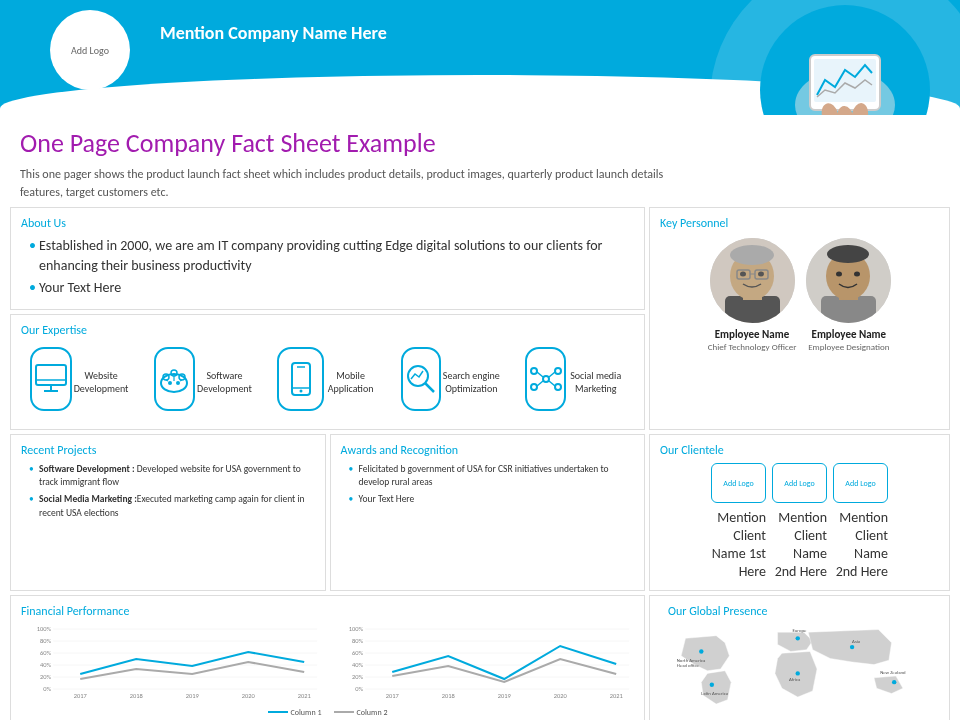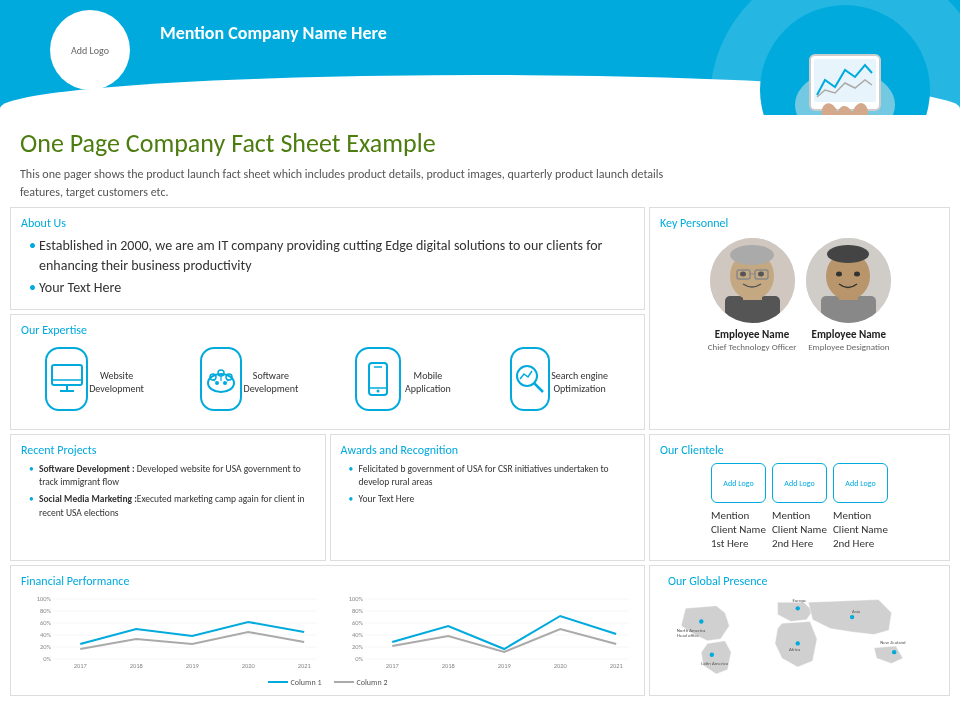--- a/index.html
+++ b/index.html
@@ -80,21 +80,21 @@
       z-index: 5;
     }
 
     
     .title-area {
       padding: 12px 20px 6px 20px;
     }
     .main-title {
       font-size: 26px;
       font-weight: 300;
-      color: #4d7c0f;
+      color: #a21caf;
       margin-bottom: 6px;
     }
     .subtitle {
       font-size: 12px;
       color: #555;
       line-height: 1.5;
       max-width: 680px;
     }
 
     
@@ -297,22 +297,22 @@
       font-size: 8px;
       color: #00aadd;
     }
     .client-names {
       display: flex;
       gap: 6px;
       justify-content: center;
     }
     .client-name-label {
       width: 55px;
-      text-align: left;
-      font-size: 11px;
+      text-align: right;
+      font-size: 14px;
       color: #333;
       line-height: 1.3;
     }
 
     
     .bottom-bottom {
       display: grid;
       grid-template-columns: 635px 1fr;
       gap: 4px;
       padding: 0 10px 0 10px;
@@ -514,20 +514,36 @@
         <div class="expertise-icon-box">
           <svg viewBox="0 0 36 36" fill="none" xmlns="http://www.w3.org/2000/svg">
             <circle cx="15" cy="15" r="10" stroke="#00aadd" stroke-width="2"></circle>
             <line x1="22" y1="22" x2="31" y2="31" stroke="#00aadd" stroke-width="2.5"></line>
             <polyline points="8,18 12,13 16,16 20,10" stroke="#00aadd" stroke-width="1.5" fill="none"></polyline>
           </svg>
         </div>
         <div class="expertise-label">Search engine Optimization</div>
       </div>
 
+      <div class="expertise-item">
+        <div class="expertise-icon-box">
+          <svg viewBox="0 0 36 36" fill="none" xmlns="http://www.w3.org/2000/svg">
+            <circle cx="18" cy="18" r="3" stroke="#00aadd" stroke-width="2"></circle>
+            <circle cx="6" cy="10" r="3" stroke="#00aadd" stroke-width="2"></circle>
+            <circle cx="30" cy="10" r="3" stroke="#00aadd" stroke-width="2"></circle>
+            <circle cx="6" cy="26" r="3" stroke="#00aadd" stroke-width="2"></circle>
+            <circle cx="30" cy="26" r="3" stroke="#00aadd" stroke-width="2"></circle>
+            <line x1="9" y1="11" x2="15" y2="16" stroke="#00aadd" stroke-width="1.5"></line>
+            <line x1="27" y1="11" x2="21" y2="16" stroke="#00aadd" stroke-width="1.5"></line>
+            <line x1="9" y1="25" x2="15" y2="20" stroke="#00aadd" stroke-width="1.5"></line>
+            <line x1="27" y1="25" x2="21" y2="20" stroke="#00aadd" stroke-width="1.5"></line>
+          </svg>
+        </div>
+        <div class="expertise-label">Social media Marketing</div>
+      </div>
     </div>
   </div>
 
   <div class="bottom-left" style="grid-column:1;grid-row:3;">
     <div class="section-box recent-projects">
       <div class="section-title">Recent Projects</div>
       <ul>
         <li>
           <strong>Software Development :</strong><span> Developed website for USA government to track immigrant flow</span>
         </li>

